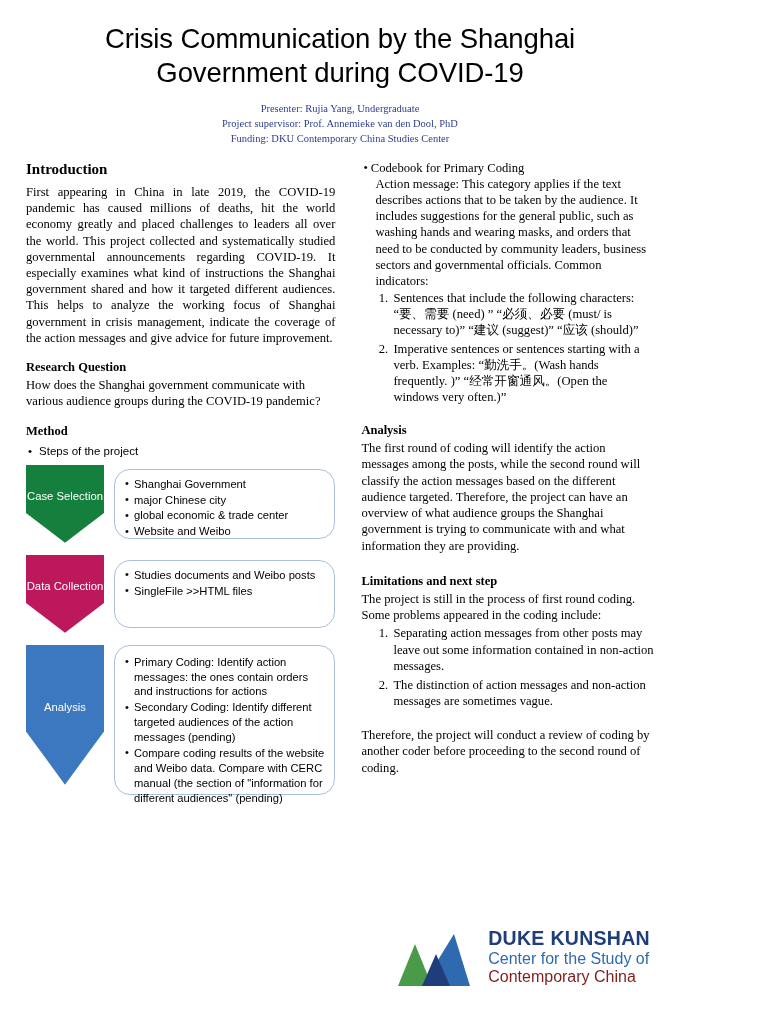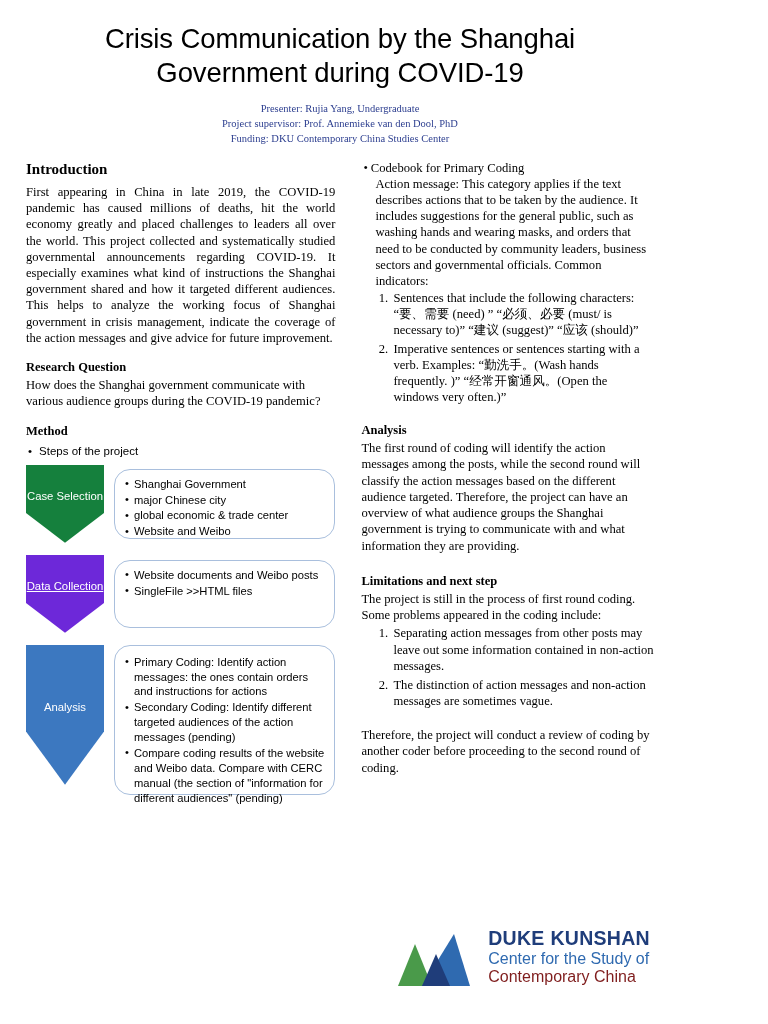--- a/index.html
+++ b/index.html
@@ -94,21 +94,21 @@
     align-items: center;
     justify-content: center;
     text-align: center;
     line-height: 1.25;
     clip-path: polygon(0 0, 100% 0, 100% 62%, 50% 100%, 0 62%);
     padding-bottom: 16px;
     position: relative;
     z-index: 2;
   }
   .chev-1 { background: #15803d; height: 78px; }
-  .chev-2 { background: #6d28d9; height: 78px; text-decoration: underline; }
+  .chev-2 { background: #be185d; height: 78px; }
   .chev-3 { background: #3c78c0; height: 140px; }
   .callout {
     flex: 1;
     border: 1px solid #a9bfdd;
     border-radius: 16px;
     background: #ffffff;
     margin-left: 10px;
     padding: 7px 10px 8px 10px;
     font-family: "Liberation Sans", sans-serif;
     font-size: 11.2px;
@@ -238,21 +238,21 @@
             </ul>
           </div>
         </div>
 
         <div class="flow-row">
           <div class="chevron chev-2">
             <span>Data Collection</span>
           </div>
           <div class="callout c2">
             <ul>
-              <li>Website documents and Weibo posts</li>
+              <li>Studies documents and Weibo posts</li>
               <li>SingleFile &gt;&gt;HTML files</li>
             </ul>
           </div>
         </div>
 
         <div class="flow-row">
           <div class="chevron chev-3">
             <span>Analysis</span>
           </div>
           <div class="callout c3">

